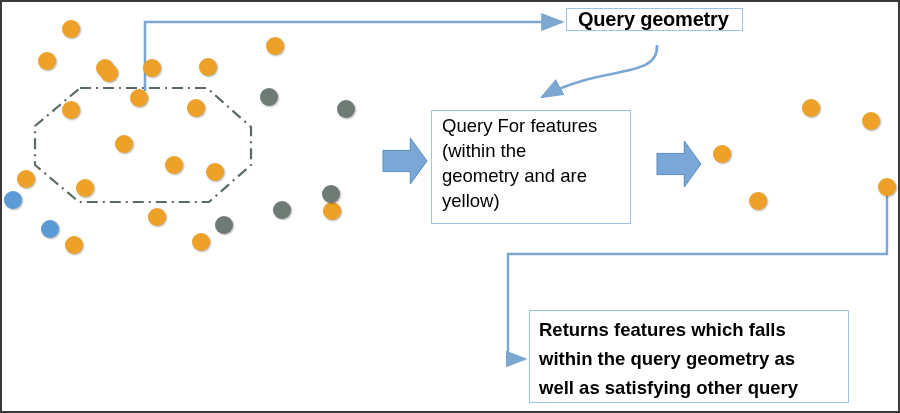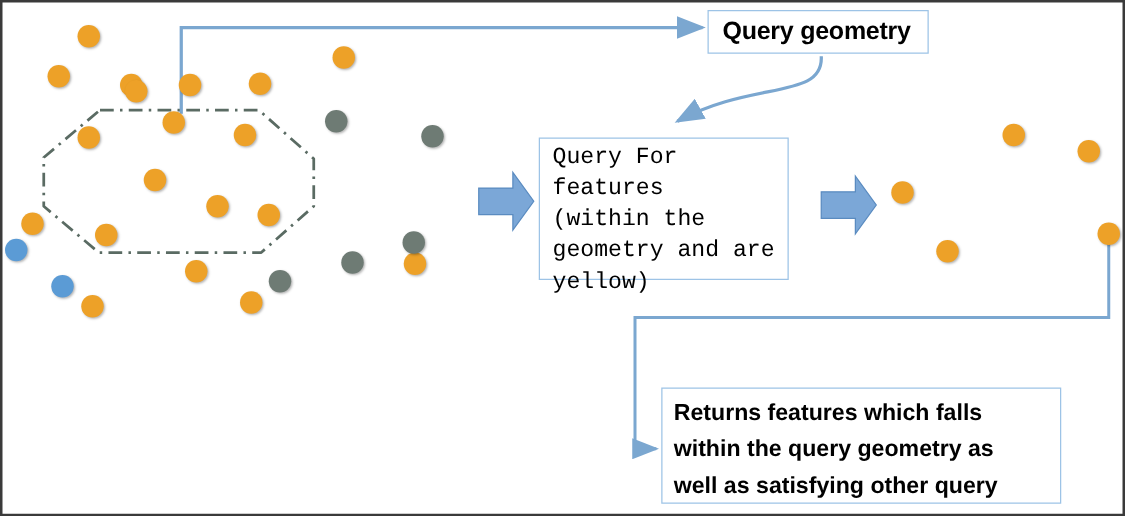--- a/index.html
+++ b/index.html
@@ -27,21 +27,20 @@
     font-size:20px;font-weight:bold;
     padding-left:11px;
     letter-spacing:-0.2px;
   }
   #box-query-features{
     left:429px;top:108px;width:200px;height:114px;
     font-size:18.5px;font-weight:normal;
     padding-left:10px;padding-top:2px;
     line-height:25px;
     align-items:flex-start;
-    font-family:Liberation Mono, monospace;
   }
   #box-returns{
     left:527px;top:308px;width:320px;height:93px;
     font-size:18.5px;font-weight:bold;
     padding-left:9px;padding-top:3px;
     line-height:29px;
     align-items:center;
   }
   .box-text{display:block;white-space:pre-line;}
   .dot{
@@ -112,21 +111,21 @@
       <div class="dot" style="left: 213px; top: 214px; width: 18px; height: 18px; background: rgb(110, 123, 116); box-shadow: rgba(0, 0, 0, 0.3) 1px 1px 2px;"></div>
       <div class="dot" style="left: 2px; top: 189px; width: 18px; height: 18px; background: rgb(91, 155, 213); box-shadow: rgba(0, 0, 0, 0.3) 1px 1px 2px;"></div>
       <div class="dot" style="left: 39px; top: 218px; width: 18px; height: 18px; background: rgb(91, 155, 213); box-shadow: rgba(0, 0, 0, 0.3) 1px 1px 2px;"></div>
       <div class="dot" style="left: 711px; top: 143px; width: 18px; height: 18px; background: rgb(237, 161, 40); box-shadow: rgba(0, 0, 0, 0.3) 1px 1px 2px;"></div>
       <div class="dot" style="left: 800px; top: 97px; width: 18px; height: 18px; background: rgb(237, 161, 40); box-shadow: rgba(0, 0, 0, 0.3) 1px 1px 2px;"></div>
       <div class="dot" style="left: 747px; top: 190px; width: 18px; height: 18px; background: rgb(237, 161, 40); box-shadow: rgba(0, 0, 0, 0.3) 1px 1px 2px;"></div>
       <div class="dot" style="left: 860px; top: 110px; width: 18px; height: 18px; background: rgb(237, 161, 40); box-shadow: rgba(0, 0, 0, 0.3) 1px 1px 2px;"></div>
       <div class="dot" style="left: 876px; top: 176px; width: 18px; height: 18px; background: rgb(237, 161, 40); box-shadow: rgba(0, 0, 0, 0.3) 1px 1px 2px;"></div>
     </div>
 
-  <div class="box" id="box-query-geometry" style="left: 564px; top: 6px; width: 177px; height: 35px; border-color: rgb(157, 195, 230); color: rgb(0, 0, 0); font-weight: bold;">
+  <div class="box" id="box-query-geometry" style="left: 564px; top: 6px; width: 177px; height: 23px; border-color: rgb(157, 195, 230); color: rgb(0, 0, 0); font-weight: bold;">
     <span class="box-text">Query geometry</span>
   </div>
 
   <div class="box" id="box-query-features" style="left: 429px; top: 108px; width: 200px; height: 114px; border-color: rgb(157, 195, 230); color: rgb(0, 0, 0); font-weight: normal;">
     <span class="box-text">Query For features
 (within the
 geometry and are
 yellow)</span>
   </div>
 

